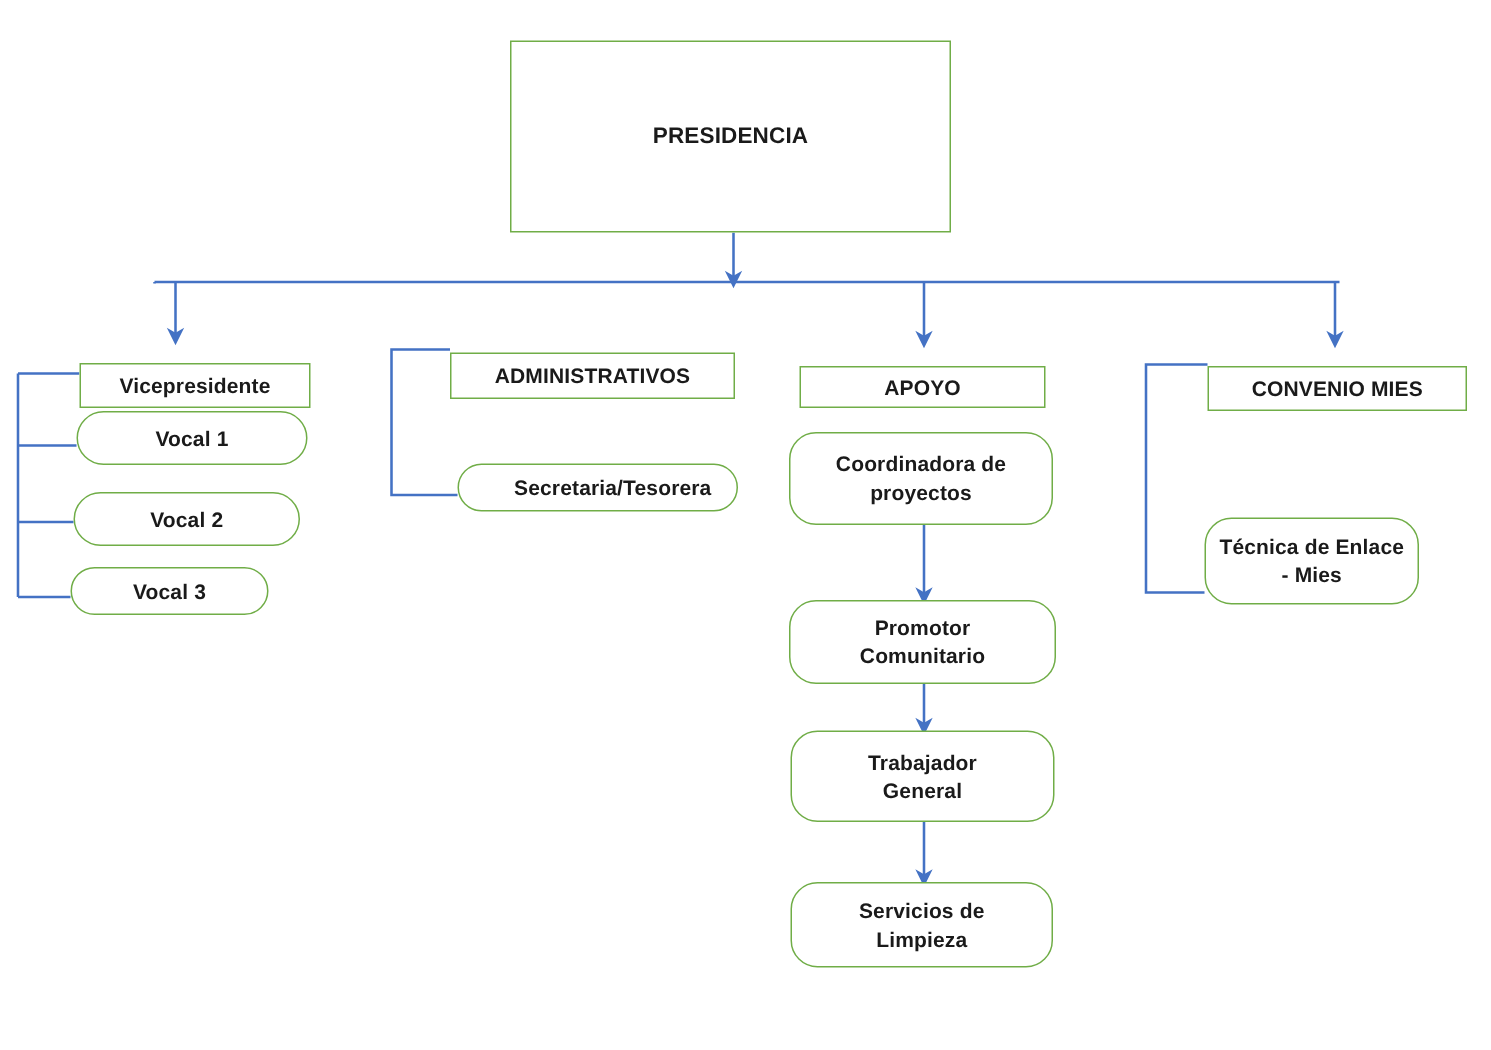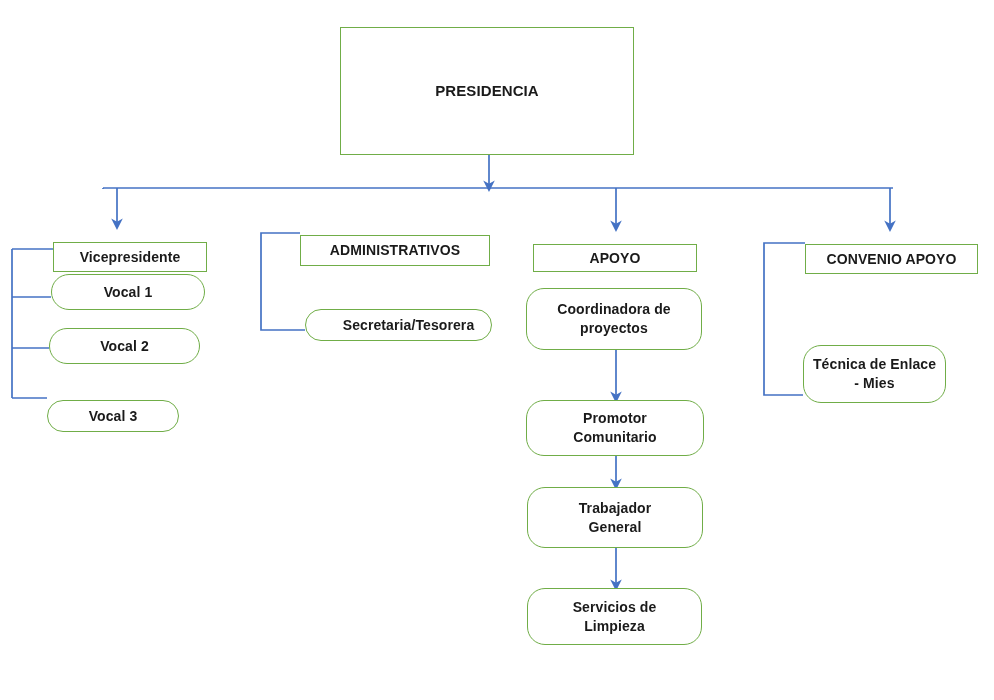--- a/index.html
+++ b/index.html
@@ -102,21 +102,21 @@
   </div>
 
   <div class="node-box lvl-sub" style="left:51px; top:274px; width:154px; height:36px;">
     <span class="node-label">Vocal 1</span>
   </div>
 
   <div class="node-box lvl-sub" style="left:49px; top:328px; width:151px; height:36px;">
     <span class="node-label">Vocal 2</span>
   </div>
 
-  <div class="node-box lvl-sub" style="left:47px; top:378px; width:132px; height:32px;margin-top:22px;">
+  <div class="node-box lvl-sub" style="left:47px; top:378px; width:132px; height:32px;">
     <span class="node-label">Vocal 3</span>
   </div>
 
   <div class="node-box lvl-head" style="left:300px; top:219px; width:190px; height:31px;">
     <span class="node-label">ADMINISTRATIVOS</span>
   </div>
 
   <div class="node-box lvl-sub" style="left:305px; top:309px; width:187px; height:32px;padding-left:24px;">
     <span class="node-label">Secretaria/Tesorera</span>
   </div>
@@ -139,21 +139,21 @@
     <span class="node-label">Trabajador
 General</span>
   </div>
 
   <div class="node-box lvl-sub" style="left:527px; top:588px; width:175px; height:57px;">
     <span class="node-label">Servicios de
 Limpieza</span>
   </div>
 
   <div class="node-box lvl-head" style="left:805px; top:228px; width:173px; height:30px;">
-    <span class="node-label">CONVENIO APOYO</span>
+    <span class="node-label">CONVENIO MIES</span>
   </div>
 
   <div class="node-box lvl-sub" style="left:803px; top:345px; width:143px; height:58px;">
     <span class="node-label">Técnica de Enlace
 - Mies</span>
   </div>
 
 </div>
 
 </body></html>

